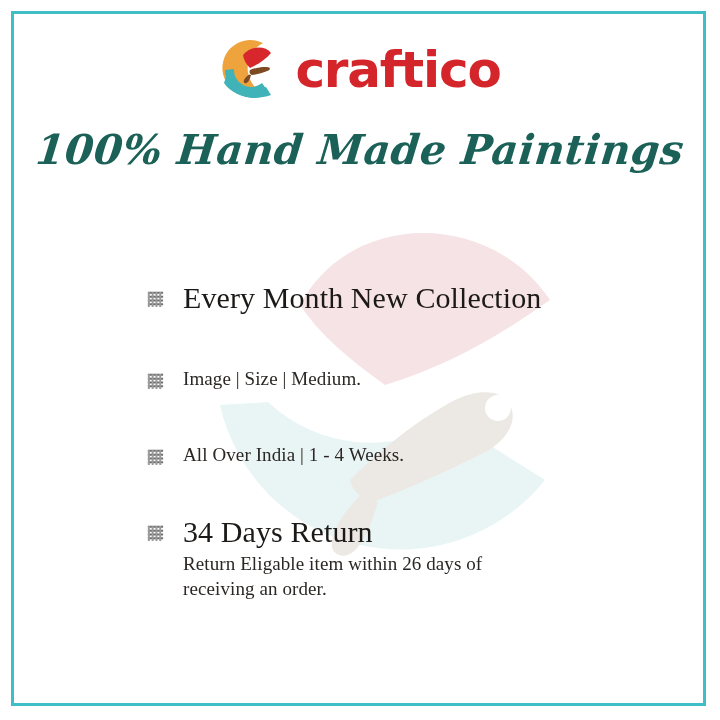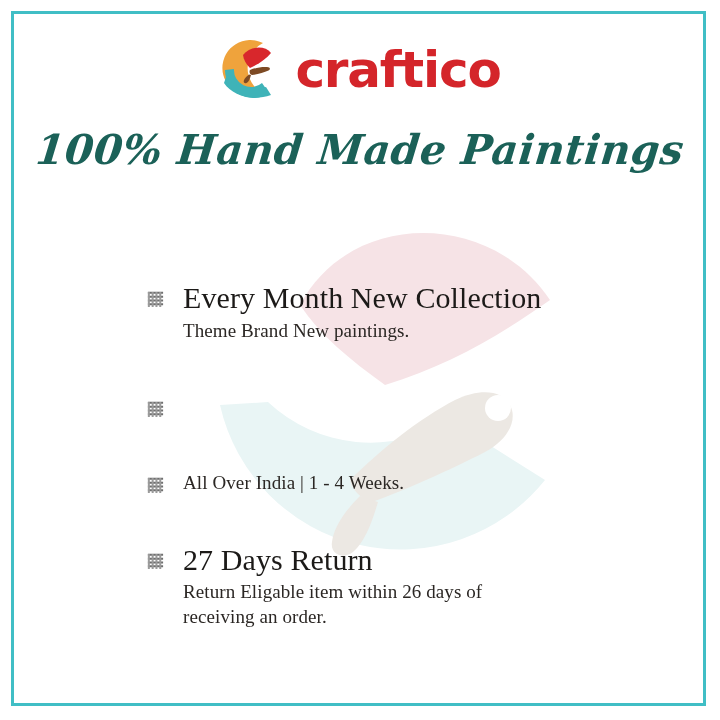--- a/index.html
+++ b/index.html
@@ -199,36 +199,36 @@
             <g stroke="#6e6e6e" stroke-width="2.1">
               <path d="M2 3h16M2 7h16M2 11h16M2 15h16"></path>
             </g>
             <g stroke="#9a9a9a" stroke-width="2.1">
               <path d="M3 2v16M7 2v16M11 2v16M15 2v16"></path>
             </g>
           </svg>
         </span>
         <span class="feature-text">
           <div class="feature-title">Every Month New Collection</div>
-          <div class="feature-sub">Theme Brand New paintings.</div>
-        </span>
-      </div>
-
-      <div class="feature">
-        <span class="feature-bullet">
-          <svg viewBox="0 0 20 20" xmlns="http://www.w3.org/2000/svg" aria-hidden="true">
-            <g stroke="#6e6e6e" stroke-width="2.1">
-              <path d="M2 3h16M2 7h16M2 11h16M2 15h16"></path>
-            </g>
-            <g stroke="#9a9a9a" stroke-width="2.1">
-              <path d="M3 2v16M7 2v16M11 2v16M15 2v16"></path>
-            </g>
-          </svg>
-        </span>
-        <span class="feature-text">
+        </span>
+      </div>
+
+      <div class="feature">
+        <span class="feature-bullet">
+          <svg viewBox="0 0 20 20" xmlns="http://www.w3.org/2000/svg" aria-hidden="true">
+            <g stroke="#6e6e6e" stroke-width="2.1">
+              <path d="M2 3h16M2 7h16M2 11h16M2 15h16"></path>
+            </g>
+            <g stroke="#9a9a9a" stroke-width="2.1">
+              <path d="M3 2v16M7 2v16M11 2v16M15 2v16"></path>
+            </g>
+          </svg>
+        </span>
+        <span class="feature-text">
+          <div class="feature-sub">Image | Size | Medium.</div>
         </span>
       </div>
 
       <div class="feature">
         <span class="feature-bullet">
           <svg viewBox="0 0 20 20" xmlns="http://www.w3.org/2000/svg" aria-hidden="true">
             <g stroke="#6e6e6e" stroke-width="2.1">
               <path d="M2 3h16M2 7h16M2 11h16M2 15h16"></path>
             </g>
             <g stroke="#9a9a9a" stroke-width="2.1">
@@ -246,20 +246,20 @@
           <svg viewBox="0 0 20 20" xmlns="http://www.w3.org/2000/svg" aria-hidden="true">
             <g stroke="#6e6e6e" stroke-width="2.1">
               <path d="M2 3h16M2 7h16M2 11h16M2 15h16"></path>
             </g>
             <g stroke="#9a9a9a" stroke-width="2.1">
               <path d="M3 2v16M7 2v16M11 2v16M15 2v16"></path>
             </g>
           </svg>
         </span>
         <span class="feature-text">
-          <div class="feature-title">27 Days Return</div>
+          <div class="feature-title">34 Days Return</div>
           <div class="feature-sub" style="max-width:355px">Return Eligable item within 26 days of receiving an order.</div>
         </span>
       </div>
 
     </div>
   </div>
 </div>
 
 </body></html>

